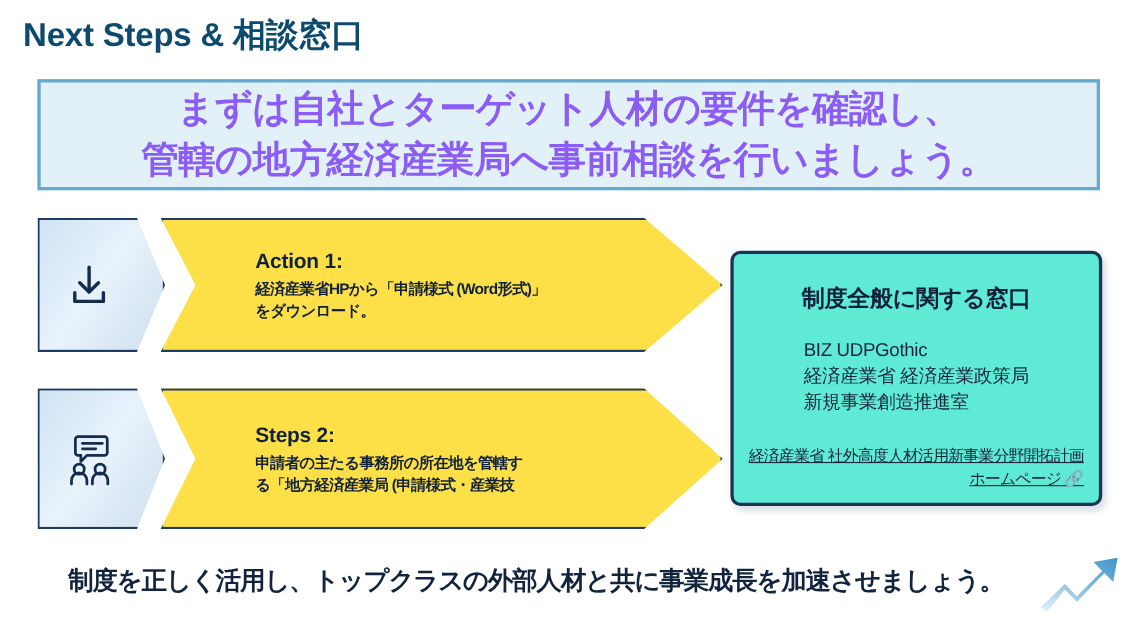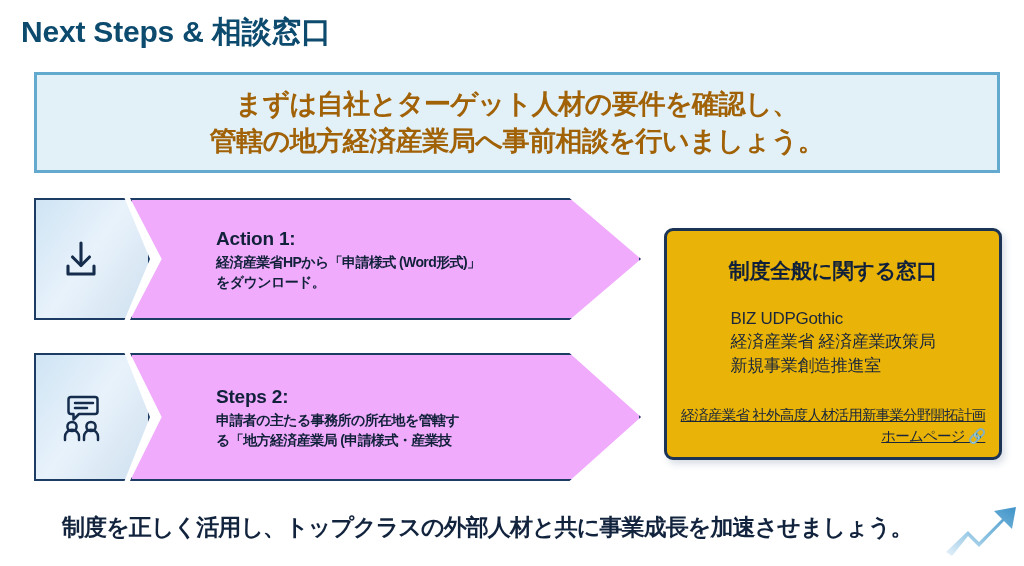--- a/index.html
+++ b/index.html
@@ -37,23 +37,23 @@
     height: 101px;
     box-sizing: border-box;
     background: #e2f0f8;
     border: 3px solid #64aacf;
     display: flex;
     flex-direction: column;
     align-items: center;
     justify-content: center;
   }
   #banner .line {
-    font-size: 27px;
-    font-weight: bold;
-    color: #a16207;
+    font-size: 34px;
+    font-weight: bold;
+    color: #8b5cf6;
     line-height: 1.35;
     letter-spacing: -0.5px;
     white-space: nowrap;
   }
 
   
   .action-row {
     position: absolute;
     left: 34px;
     height: 122px;
@@ -75,25 +75,25 @@
     display: flex;
     align-items: center;
     justify-content: flex-start;
     padding-left: 22px;
     box-shadow: 3px 4px 6px rgba(40,70,110,0.18);
   }
   .icon-chevron svg { display: block; }
 
   .text-chevron {
     position: absolute;
-    left: 96px;
+    left: 112px;
     top: 0;
     width: 511px;
     height: 100%;
-    background: #f0abfc;
+    background: #fde047;
     border: 2.5px solid #1d3c63;
     box-sizing: border-box;
     -webkit-clip-path: polygon(0 0, 86% 0, 100% 50%, 86% 100%, 0 100%, 6.2% 50%);
     clip-path: polygon(0 0, 86% 0, 100% 50%, 86% 100%, 0 100%, 6.2% 50%);
     box-shadow: 3px 4px 6px rgba(40,70,110,0.15);
   }
   .text-chevron .body {
     position: absolute;
     left: 84px;
     top: 0;
@@ -119,21 +119,21 @@
   }
 
   
   #contact-box {
     position: absolute;
     left: 664px;
     top: 228px;
     width: 338px;
     height: 232px;
     box-sizing: border-box;
-    background: #eab308;
+    background: #5eead4;
     border: 3px solid #1b3456;
     border-radius: 9px;
     box-shadow: 3px 4px 7px rgba(40,70,110,0.18);
     display: flex;
     flex-direction: column;
     align-items: center;
   }
   #contact-title {
     margin-top: 26px;
     font-size: 21px;

